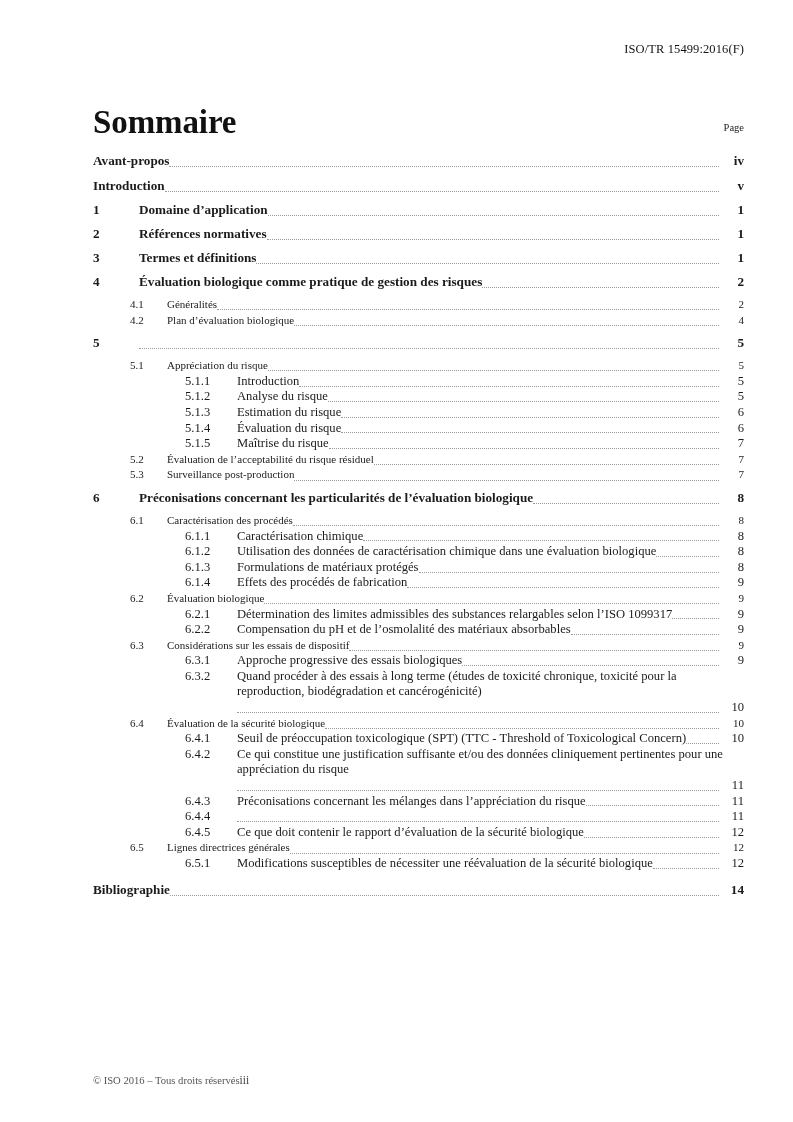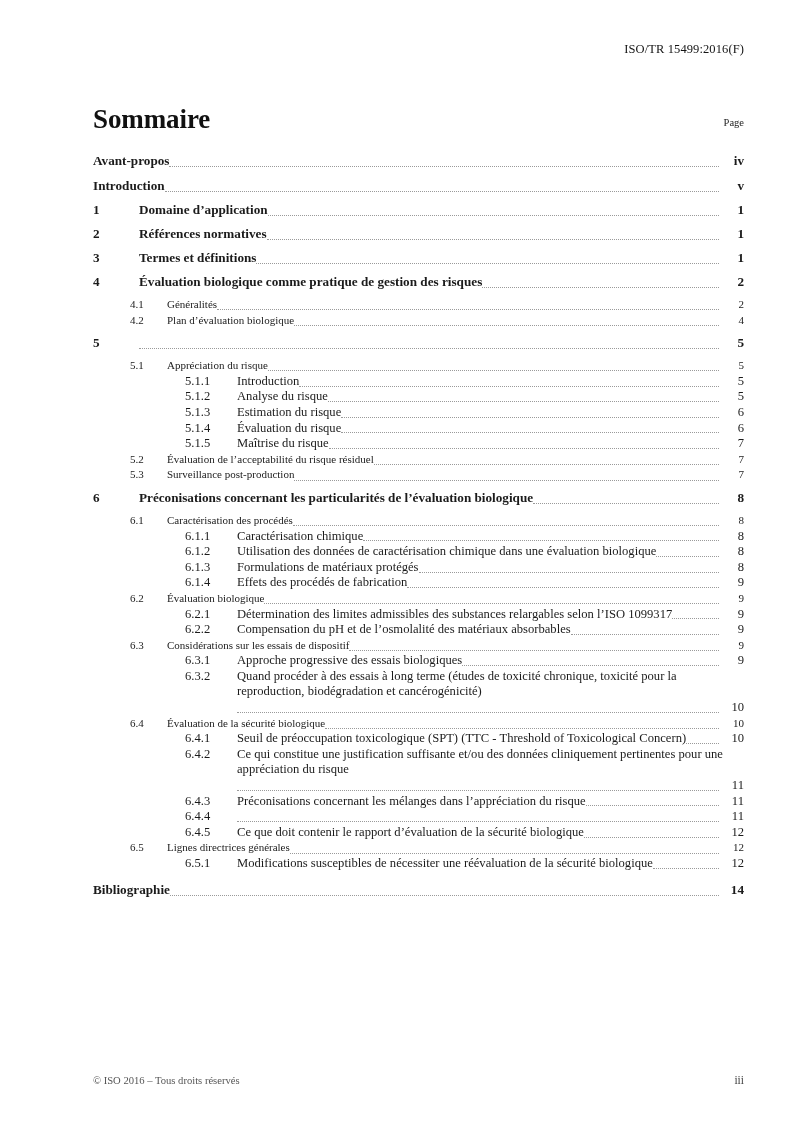--- a/index.html
+++ b/index.html
@@ -37,21 +37,21 @@
   .title-row {
     position: absolute;
     top: 106px;
     left: 93px;
     right: 49px;
     display: flex;
     align-items: baseline;
     justify-content: space-between;
   }
   .toc-title {
-    font-size: 27px;
+    font-size: 33px;
     font-weight: bold;
     letter-spacing: -0.1px;
     color: #111111;
     line-height: 1;
   }
   .page-label {
     font-size: 10.5px;
     color: #222222;
     font-weight: normal;
     position: relative;
@@ -159,21 +159,21 @@
 
   .biblio-wrap { margin-top: 9px; }
 
   
   .doc-footer {
     position: absolute;
     bottom: 36px;
     left: 93px;
     right: 49px;
     display: flex;
-    justify-content: space-between;
+    justify-content: flex-start;
     align-items: baseline;
     font-size: 10.6px;
     color: #555555;
   }
   .doc-footer .folio {
     font-size: 11.5px;
     color: #444444;
   }
 </style>
 </head>

